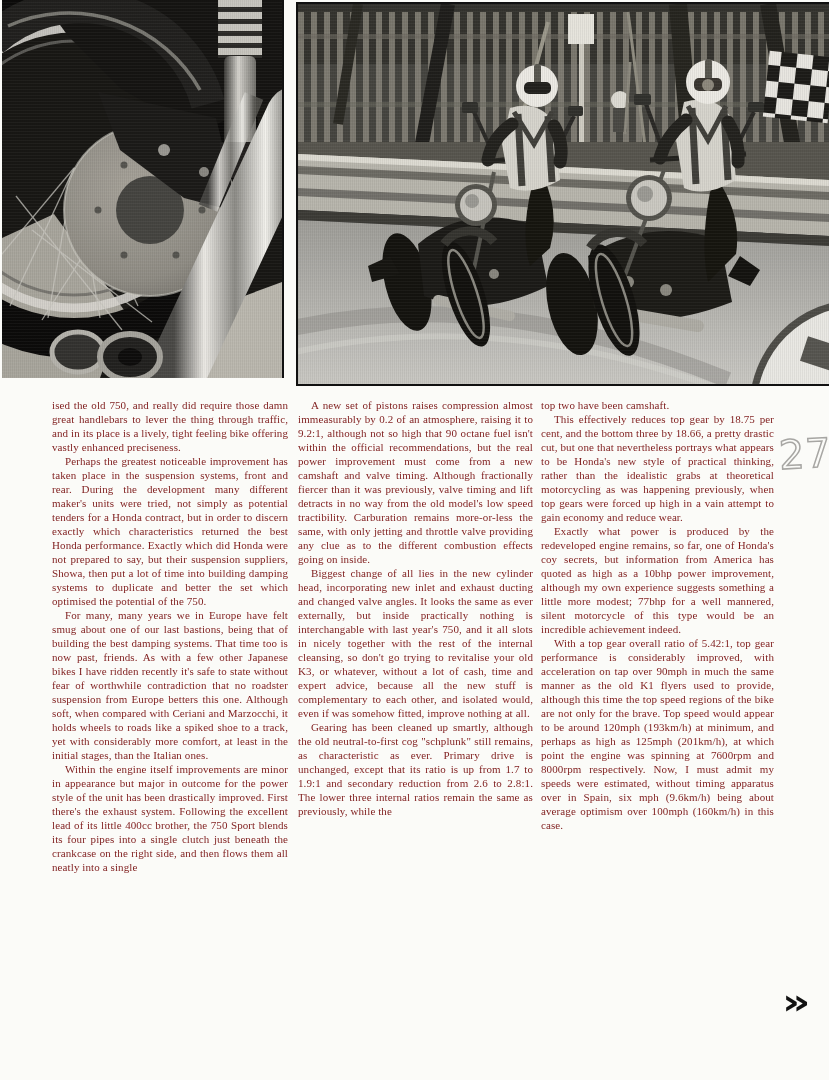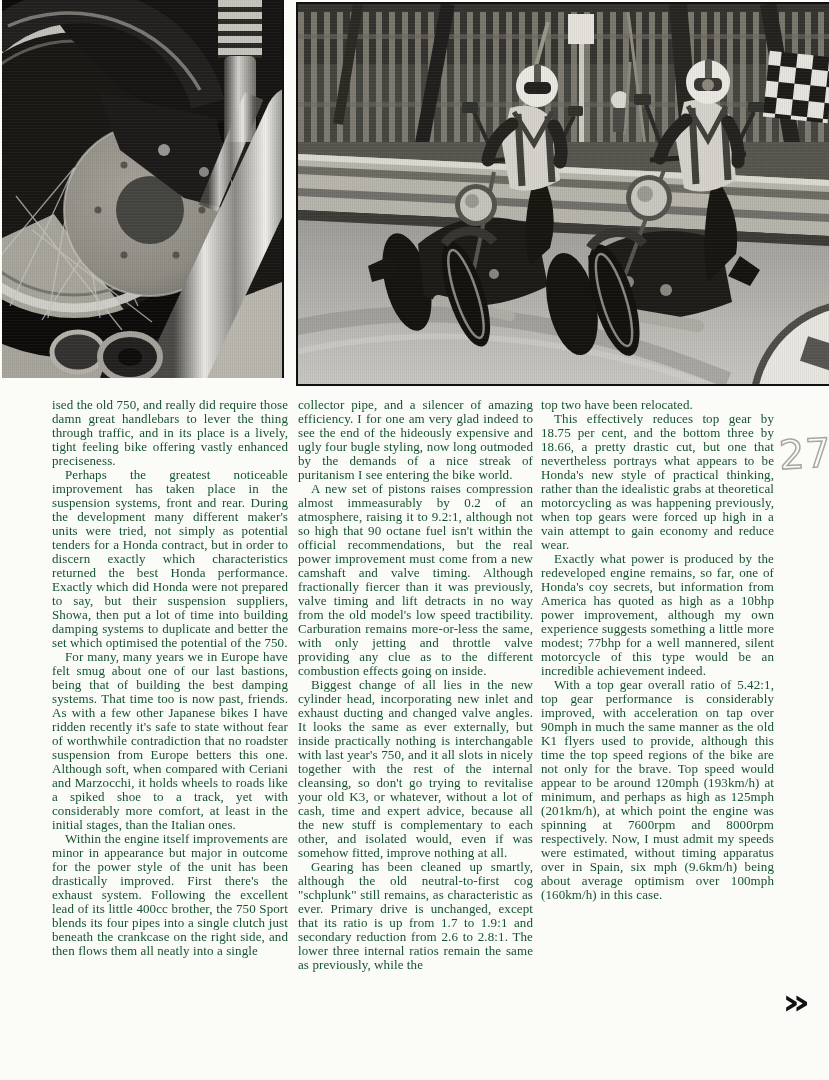--- a/index.html
+++ b/index.html
@@ -14,21 +14,21 @@
   .photo-left{left:2px;top:0;width:280px;height:378px;border-right:2px solid #111;}
   .photo-right{left:296px;top:2px;width:533px;height:380px;border-left:2px solid #111;border-top:2px solid #111;border-bottom:2px solid #111;}
   .grain{position:absolute;inset:0;pointer-events:none;
     background-image:
       repeating-linear-gradient(0deg, rgba(255,255,255,.04) 0 1px, rgba(0,0,0,0) 1px 3px),
       repeating-linear-gradient(90deg, rgba(0,0,0,.05) 0 1px, rgba(0,0,0,0) 1px 2px);
   }
   
   .col{
     position:absolute;top:398px;
-    font-size:13px;line-height:14px;color:#14532d;
+    font-size:11px;line-height:14px;color:#7f1d1d;
     text-align:justify;letter-spacing:.1px;
   }
   .col-1{left:52px;width:236px;}
   .col-2{left:298px;width:235px;}
   .col-3{left:541px;width:233px;}
   .col p{margin:0;}
   .col p.indent{text-indent:13px;}
   
   .page-number{position:absolute;left:776px;top:430px;width:53px;height:50px;}
   .continuation{
@@ -251,27 +251,26 @@
     <div class="grain"></div>
   </div>
 
   <div class="col col-1">
       <p class="cont">ised the old 750, and really did require those damn great handlebars to lever the thing through traffic, and in its place is a lively, tight feeling bike offering vastly enhanced preciseness.</p>
       <p class="indent">Perhaps the greatest noticeable improvement has taken place in the suspension systems, front and rear. During the development many different maker's units were tried, not simply as potential tenders for a Honda contract, but in order to discern exactly which characteristics returned the best Honda performance. Exactly which did Honda were not prepared to say, but their suspension suppliers, Showa, then put a lot of time into building damping systems to duplicate and better the set which optimised the potential of the 750.</p>
       <p class="indent">For many, many years we in Europe have felt smug about one of our last bastions, being that of building the best damping systems. That time too is now past, friends. As with a few other Japanese bikes I have ridden recently it's safe to state without fear of worthwhile contradiction that no roadster suspension from Europe betters this one. Although soft, when compared with Ceriani and Marzocchi, it holds wheels to roads like a spiked shoe to a track, yet with considerably more comfort, at least in the initial stages, than the Italian ones.</p>
       <p class="indent">Within the engine itself improvements are minor in appearance but major in outcome for the power style of the unit has been drastically improved. First there's the exhaust system. Following the excellent lead of its little 400cc brother, the 750 Sport blends its four pipes into a single clutch just beneath the crankcase on the right side, and then flows them all neatly into a single</p>
     </div>
   <div class="col col-2">
-      <p class="cont">collector pipe, and a silencer of amazing efficiency. I for one am very glad indeed to see the end of the hideously expensive and ugly four bugle styling, now long outmoded by the demands of a nice streak of puritanism I see entering the bike world.</p>
       <p class="indent">A new set of pistons raises compression almost immeasurably by 0.2 of an atmosphere, raising it to 9.2:1, although not so high that 90 octane fuel isn't within the official recommendations, but the real power improvement must come from a new camshaft and valve timing. Although fractionally fiercer than it was previously, valve timing and lift detracts in no way from the old model's low speed tractibility. Carburation remains more-or-less the same, with only jetting and throttle valve providing any clue as to the different combustion effects going on inside.</p>
       <p class="indent">Biggest change of all lies in the new cylinder head, incorporating new inlet and exhaust ducting and changed valve angles. It looks the same as ever externally, but inside practically nothing is interchangable with last year's 750, and it all slots in nicely together with the rest of the internal cleansing, so don't go trying to revitalise your old K3, or whatever, without a lot of cash, time and expert advice, because all the new stuff is complementary to each other, and isolated would, even if was somehow fitted, improve nothing at all.</p>
       <p class="indent">Gearing has been cleaned up smartly, although the old neutral-to-first cog "schplunk" still remains, as characteristic as ever. Primary drive is unchanged, except that its ratio is up from 1.7 to 1.9:1 and secondary reduction from 2.6 to 2.8:1. The lower three internal ratios remain the same as previously, while the</p>
     </div>
   <div class="col col-3">
-      <p class="cont">top two have been relocated.</p>
+      <p class="cont">top two have been camshaft.</p>
       <p class="indent">This effectively reduces top gear by 18.75 per cent, and the bottom three by 18.66, a pretty drastic cut, but one that nevertheless portrays what appears to be Honda's new style of practical thinking, rather than the idealistic grabs at theoretical motorcycling as was happening previously, when top gears were forced up high in a vain attempt to gain economy and reduce wear.</p>
       <p class="indent">Exactly what power is produced by the redeveloped engine remains, so far, one of Honda's coy secrets, but information from America has quoted as high as a 10bhp power improvement, although my own experience suggests something a little more modest; 77bhp for a well mannered, silent motorcycle of this type would be an incredible achievement indeed.</p>
       <p class="indent">With a top gear overall ratio of 5.42:1, top gear performance is considerably improved, with acceleration on tap over 90mph in much the same manner as the old K1 flyers used to provide, although this time the top speed regions of the bike are not only for the brave. Top speed would appear to be around 120mph (193km/h) at minimum, and perhaps as high as 125mph (201km/h), at which point the engine was spinning at 7600rpm and 8000rpm respectively. Now, I must admit my speeds were estimated, without timing apparatus over in Spain, six mph (9.6km/h) being about average optimism over 100mph (160km/h) in this case.</p>
     </div>
 
   <svg class="page-number" viewBox="0 0 53 50">
     <text x="3" y="38" font-family="DejaVu Sans, Liberation Sans, sans-serif" font-size="40" letter-spacing="1" fill="none" stroke="#a7a6a3" stroke-width="1.5" transform="rotate(-3 26 25)">27</text>
   </svg>
 
   <div class="continuation">»</div>

